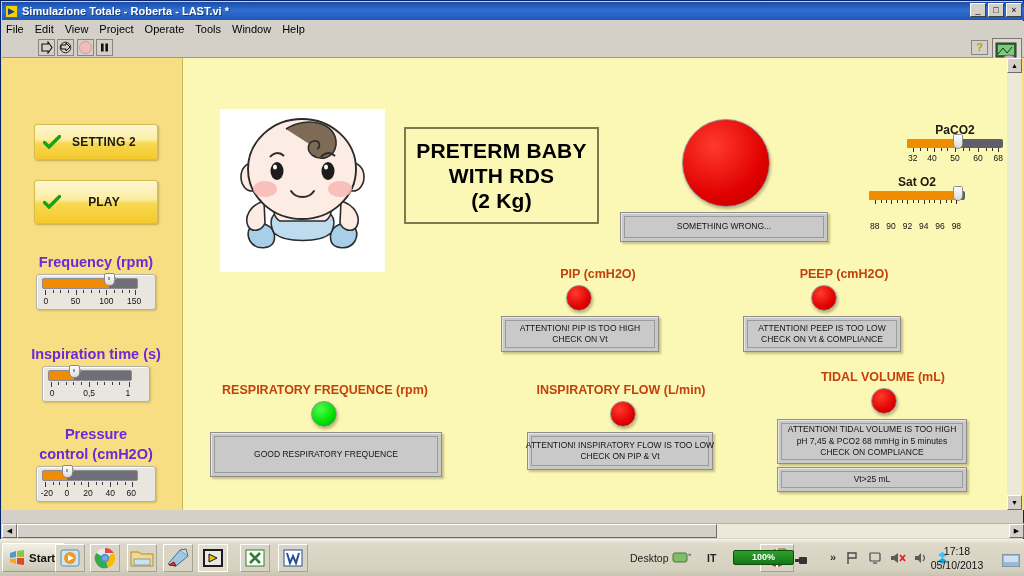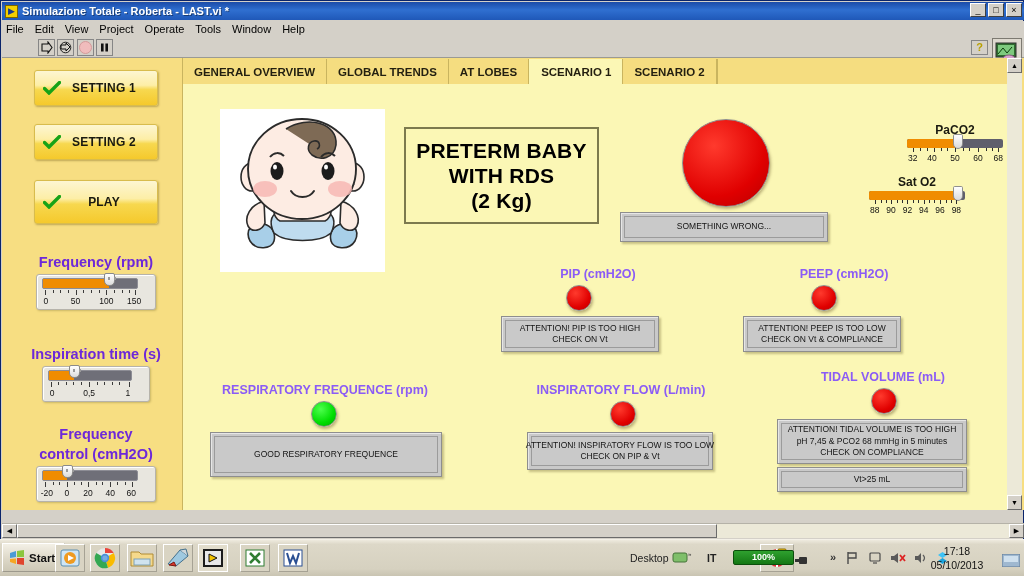--- a/index.html
+++ b/index.html
@@ -106,21 +106,21 @@
   .led.green{background:radial-gradient(circle at 36% 30%,#4dff4d,#00dd00 60%,#00a800 100%);}
   #big-led{position:absolute;left:499px;top:61px;width:88px;height:88px;}
   .msgbox{position:absolute;background:#c9c9c9;border:1px solid #8e8e8e;
     box-shadow:inset 1px 1px 0 #e6e6e6, 2px 2px 2px rgba(80,70,20,.3);
     box-sizing:border-box;}
   .msgbox .inner{position:absolute;left:3px;top:3px;right:3px;bottom:3px;
     border:1px solid #9b9b9b;box-sizing:border-box;
     display:flex;flex-direction:column;align-items:center;justify-content:center;}
   .msgbox .inner p{margin:0;font-size:8.5px;color:#141414;line-height:11.5px;
     text-align:center;white-space:nowrap;}
-  .ind-cap{position:absolute;font-size:12.5px;font-weight:bold;color:#8b5cf6;
+  .ind-cap{position:absolute;font-size:12.5px;font-weight:bold;color:#c2410c;
     white-space:nowrap;text-align:center;}
   
   .msl{position:absolute;text-align:center;}
   .msl .mcap{font-size:12px;font-weight:bold;color:#1a1a10;margin-bottom:2px;}
   .mtrack{position:relative;height:9px;background:#5f5f6c;border-radius:2px;}
   .mfill{position:absolute;left:0;top:0;bottom:0;background:#f08c00;border-radius:2px 0 0 2px;}
   .mknob{position:absolute;top:-5px;width:10px;height:15px;
     background:linear-gradient(#ffffff,#dadada);border:1px solid #8f8f8f;
     border-radius:2px 2px 6px 6px;box-sizing:border-box;}
   .mticks{position:relative;height:5px;margin-top:1px;}
@@ -216,28 +216,20 @@
           <ellipse cx="14" cy="17" rx="6" ry="4" fill="#d9a3cf" stroke="#8b5f86"></ellipse>
           <text x="20" y="21" font-size="7" fill="#222" font-family="Liberation Sans">1</text>
         </svg>
       </div>
     </div>
 
     <div id="panel">
 
       <div id="sidebar">
 
-        <div class="sbtn" style="top:12px">
-          <span class="chk">
-            <svg width="18" height="14" viewBox="0 0 18 14">
-                <path d="M1.5 7.5 L6 12 L16.5 1.5" stroke="#17a317" stroke-width="3.4" fill="none" stroke-linecap="round"></path>
-              </svg>
-          </span>
-          <span class="lbl">SETTING 1</span>
-        </div>
 
         <div class="sbtn" style="top:66px">
           <span class="chk">
             <svg width="18" height="14" viewBox="0 0 18 14">
                 <path d="M1.5 7.5 L6 12 L16.5 1.5" stroke="#17a317" stroke-width="3.4" fill="none" stroke-linecap="round"></path>
               </svg>
           </span>
           <span class="lbl">SETTING 2</span>
         </div>
 
@@ -303,21 +295,21 @@
             </div>
             <div class="slabels" style="width:84px">
               <b style="left:5%">0</b>
               <b style="left:49%">0,5</b>
               <b style="left:95%">1</b>
             </div>
           </div>
         </div>
 
         <div class="sgroup" style="top:368px">
-          <div class="cap">Frequency</div>
+          <div class="cap">Pressure</div>
           <div class="cap">control (cmH2O)</div>
           <div class="slider-box" style="width:108px">
             <div class="strack" style="width:96px">
               <div class="sfill" style="width:26%"></div>
               <div class="sknob" style="left:calc(26% - 5px)"></div>
             </div>
             <div class="sticks" style="width:96px">
               <i style="left:3%;height:5px"></i>
                 <i style="left:11%;height:3px"></i>
                 <i style="left:18%;height:3px"></i>
@@ -338,28 +330,20 @@
               <b style="left:48%">20</b>
               <b style="left:71%">40</b>
               <b style="left:93%">60</b>
             </div>
           </div>
         </div>
       </div>
 
       <div id="maintab">
 
-        <div id="tabrow">
-          <div class="tab">GENERAL OVERVIEW</div>
-          <div class="tab">GLOBAL TRENDS</div>
-          <div class="tab">AT LOBES</div>
-          <div class="tab active">SCENARIO 1</div>
-          <div class="tab">SCENARIO 2</div>
-          <div id="tab-filler"></div>
-        </div>
 
         <div id="baby">
           <svg width="165" height="163" viewBox="0 0 165 163">
 
             <path d="M30 132 C24 120 34 112 44 115 C52 117 56 124 54 132 C52 140 36 142 30 132 Z" fill="#a8cfe8" stroke="#2b2b2b" stroke-width="1.6"></path>
             <path d="M135 132 C141 120 131 112 121 115 C113 117 109 124 111 132 C113 140 129 142 135 132 Z" fill="#a8cfe8" stroke="#2b2b2b" stroke-width="1.6"></path>
             <path d="M54 124 C48 112 52 104 60 103 L105 103 C113 104 117 112 111 124 C100 134 65 134 54 124 Z" fill="#bfdcef" stroke="#2b2b2b" stroke-width="1.6"></path>
 
             <path d="M44 92 C30 96 24 108 28 117 C32 124 42 122 45 114 Z" fill="#fdece3" stroke="#2b2b2b" stroke-width="1.6"></path>
             <path d="M121 92 C135 96 141 108 137 117 C133 124 123 122 120 114 Z" fill="#fdece3" stroke="#2b2b2b" stroke-width="1.6"></path>
@@ -451,21 +435,21 @@
               <i style="left:46%;height:3px"></i>
               <i style="left:51%;height:3px"></i>
             <i style="left:57%;height:4px"></i>
               <i style="left:63%;height:3px"></i>
               <i style="left:68%;height:3px"></i>
             <i style="left:74%;height:4px"></i>
               <i style="left:80%;height:3px"></i>
               <i style="left:85%;height:3px"></i>
             <i style="left:91%;height:4px"></i>
           </div>
-          <div class="mlabels" style="width:96px;margin:0 auto">
+          <div class="mlabels" style="width:96px;margin:16px auto">
             <b style="left:6%">88</b>
             <b style="left:23%">90</b>
             <b style="left:40%">92</b>
             <b style="left:57%">94</b>
             <b style="left:74%">96</b>
             <b style="left:91%">98</b>
           </div>
         </div>
 
         <div class="ind-cap" style="left:355px;top:209px;width:120px">PIP (cmH2O)</div>

